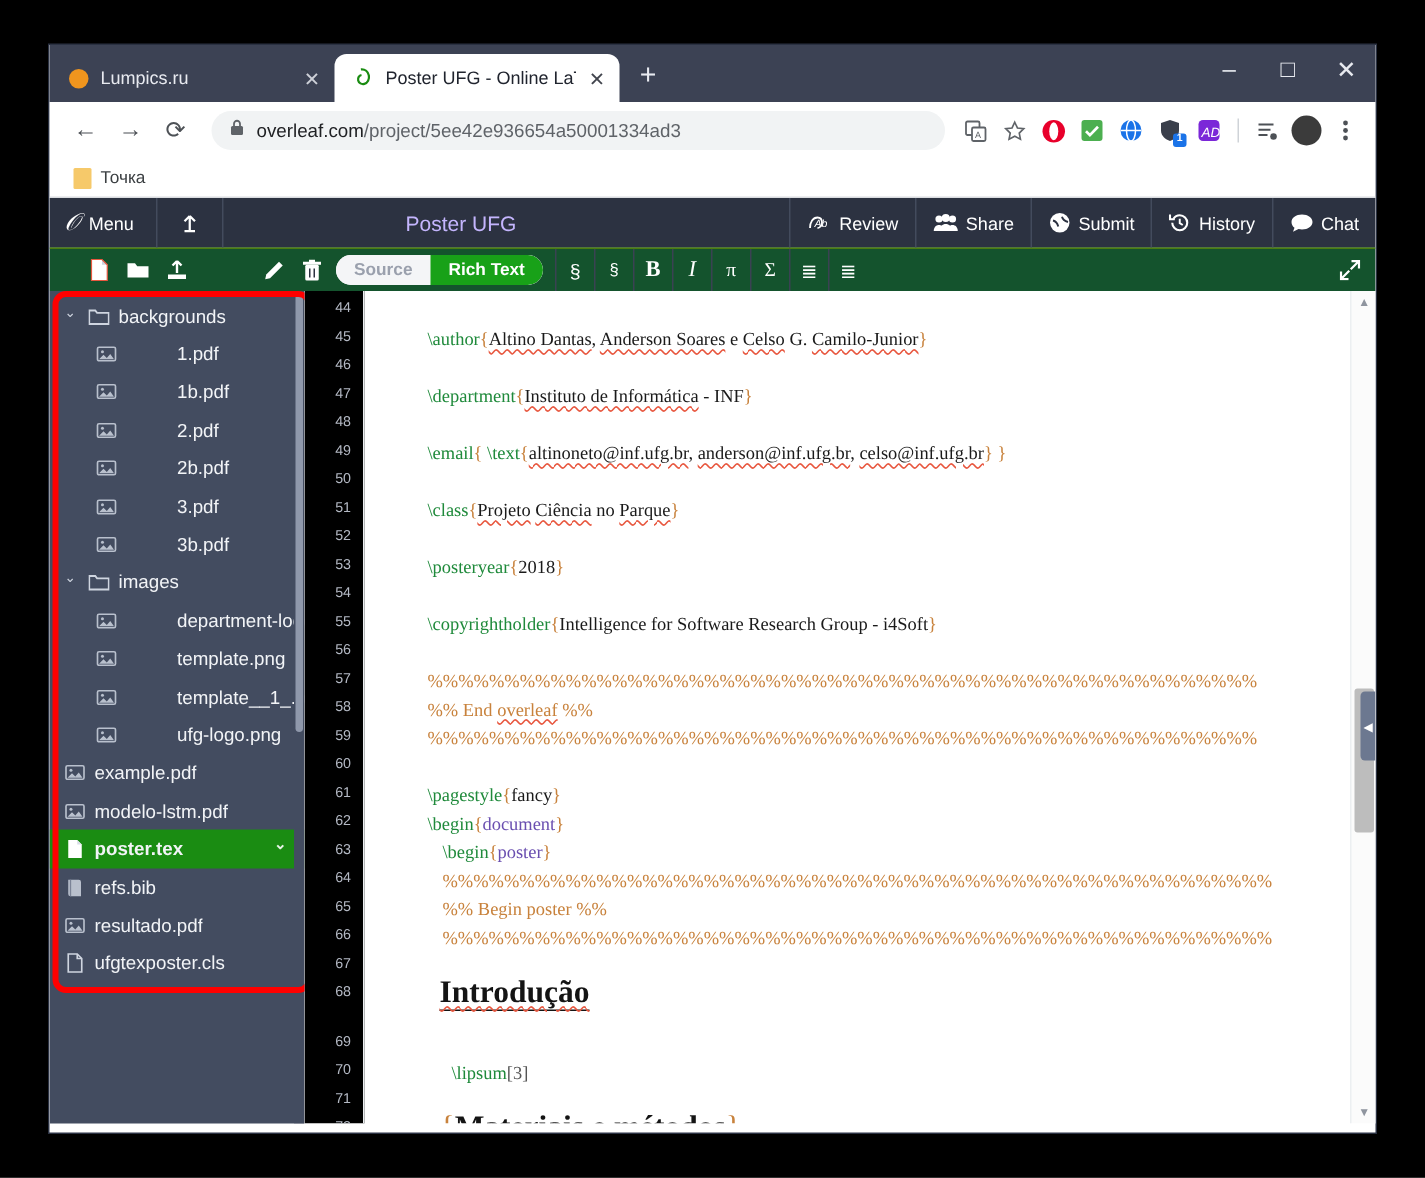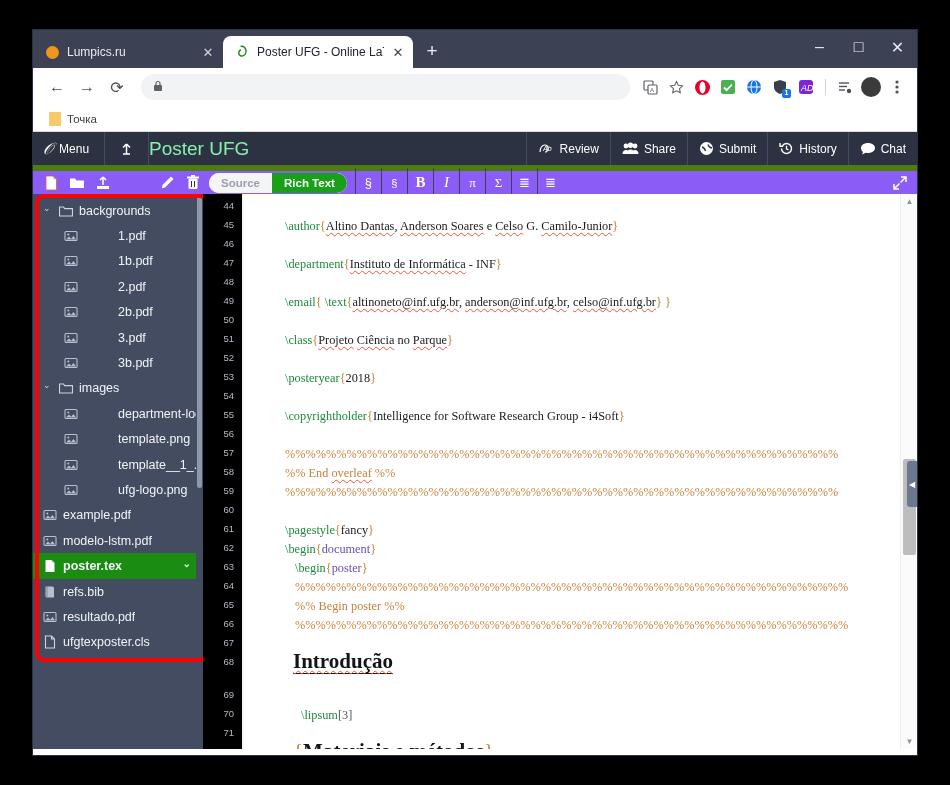--- a/index.html
+++ b/index.html
@@ -210,42 +210,43 @@
     font-style: italic;
   }
   .ol-back {
     width: 44px; height: 33px;
     display: flex; align-items: center; justify-content: center;
     border-right: 1px solid #434b5d;
     font-size: 13px;
   }
   .ol-title {
     flex: 1 1 auto;
-    text-align: left;
-    font-size: 19px;
-    color: #86efac;
+    text-align: center;
+    font-size: 14px;
+    color: #c4b5fd;
     padding-right: 60px;
   }
   .ol-actions { display: flex; height: 33px; }
   .ol-act {
     display: flex; align-items: center; gap: 5px;
     padding: 0 11px;
     border-left: 1px solid #434b5d;
     font-size: 12px;
     color: #fff;
   }
   .ol-act svg { display: block; }
 
   
   .ol-toolbar {
     height: 29px;
-    background: #8b5cf6;
+    background: #14532d;
     display: flex;
     align-items: center;
-    border-top: 6px solid #4d7c0f;
+    border-top: 1px solid #4d7c0f;
+    padding-left: 15px;
   }
   .tb-left {
     width: 170px;
     display: flex; align-items: center;
     gap: 6px;
     padding-left: 8px;
     height: 29px;
   }
   .tb-ico {
     width: 20px; height: 22px;
@@ -487,20 +488,21 @@
       <div class="navbtn">←</div>
       <div class="navbtn">→</div>
       <div class="navbtn">⟳</div>
       <div class="omnibox">
         <span>
           <svg width="10" height="12" viewBox="0 0 10 12">
               <rect x="1" y="5" width="8" height="6" rx="1" fill="#5f6368"></rect>
               <path d="M3 5V3.5a2 2 0 014 0V5" fill="none" stroke="#5f6368" stroke-width="1.2"></path>
             </svg>
         </span>
+        <span class="omni-url"><span class="host">overleaf.com</span><span class="path">/project/5ee42e936654a50001334ad3</span></span>
       </div>
       <div class="omni-right">
         <div class="ext">
           <svg width="15" height="15" viewBox="0 0 15 15">
               <rect x="1" y="1" width="9" height="9" rx="1" fill="none" stroke="#5f6368" stroke-width="1.2"></rect>
               <rect x="5" y="5" width="9" height="9" rx="1" fill="#fff" stroke="#5f6368" stroke-width="1.2"></rect>
               <text x="7" y="12" font-size="6" fill="#5f6368">A</text>
             </svg>
         </div>
         <div class="ext">

